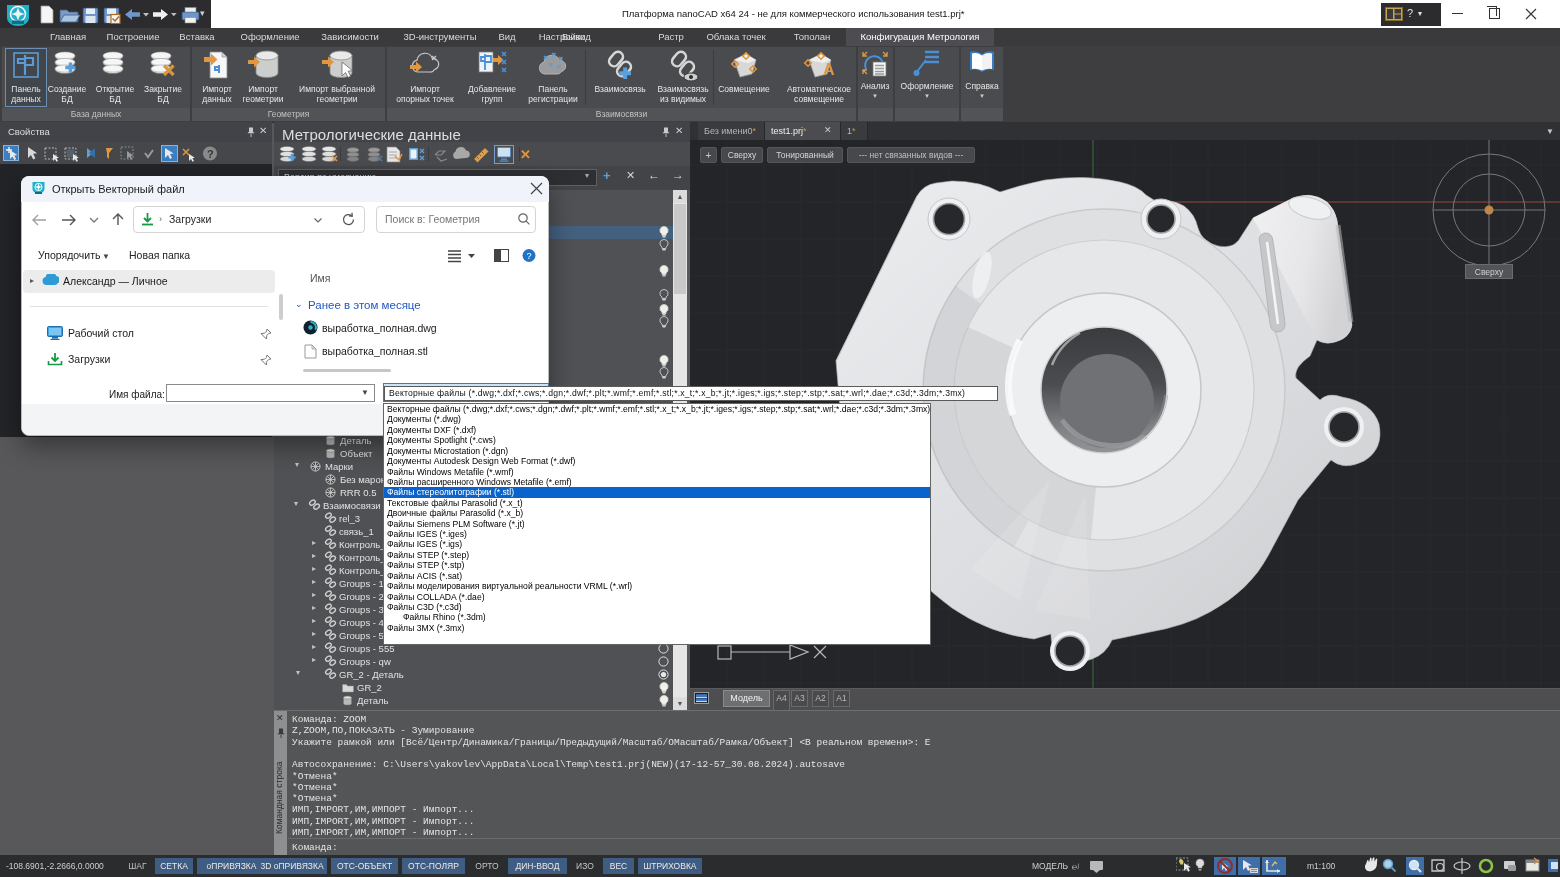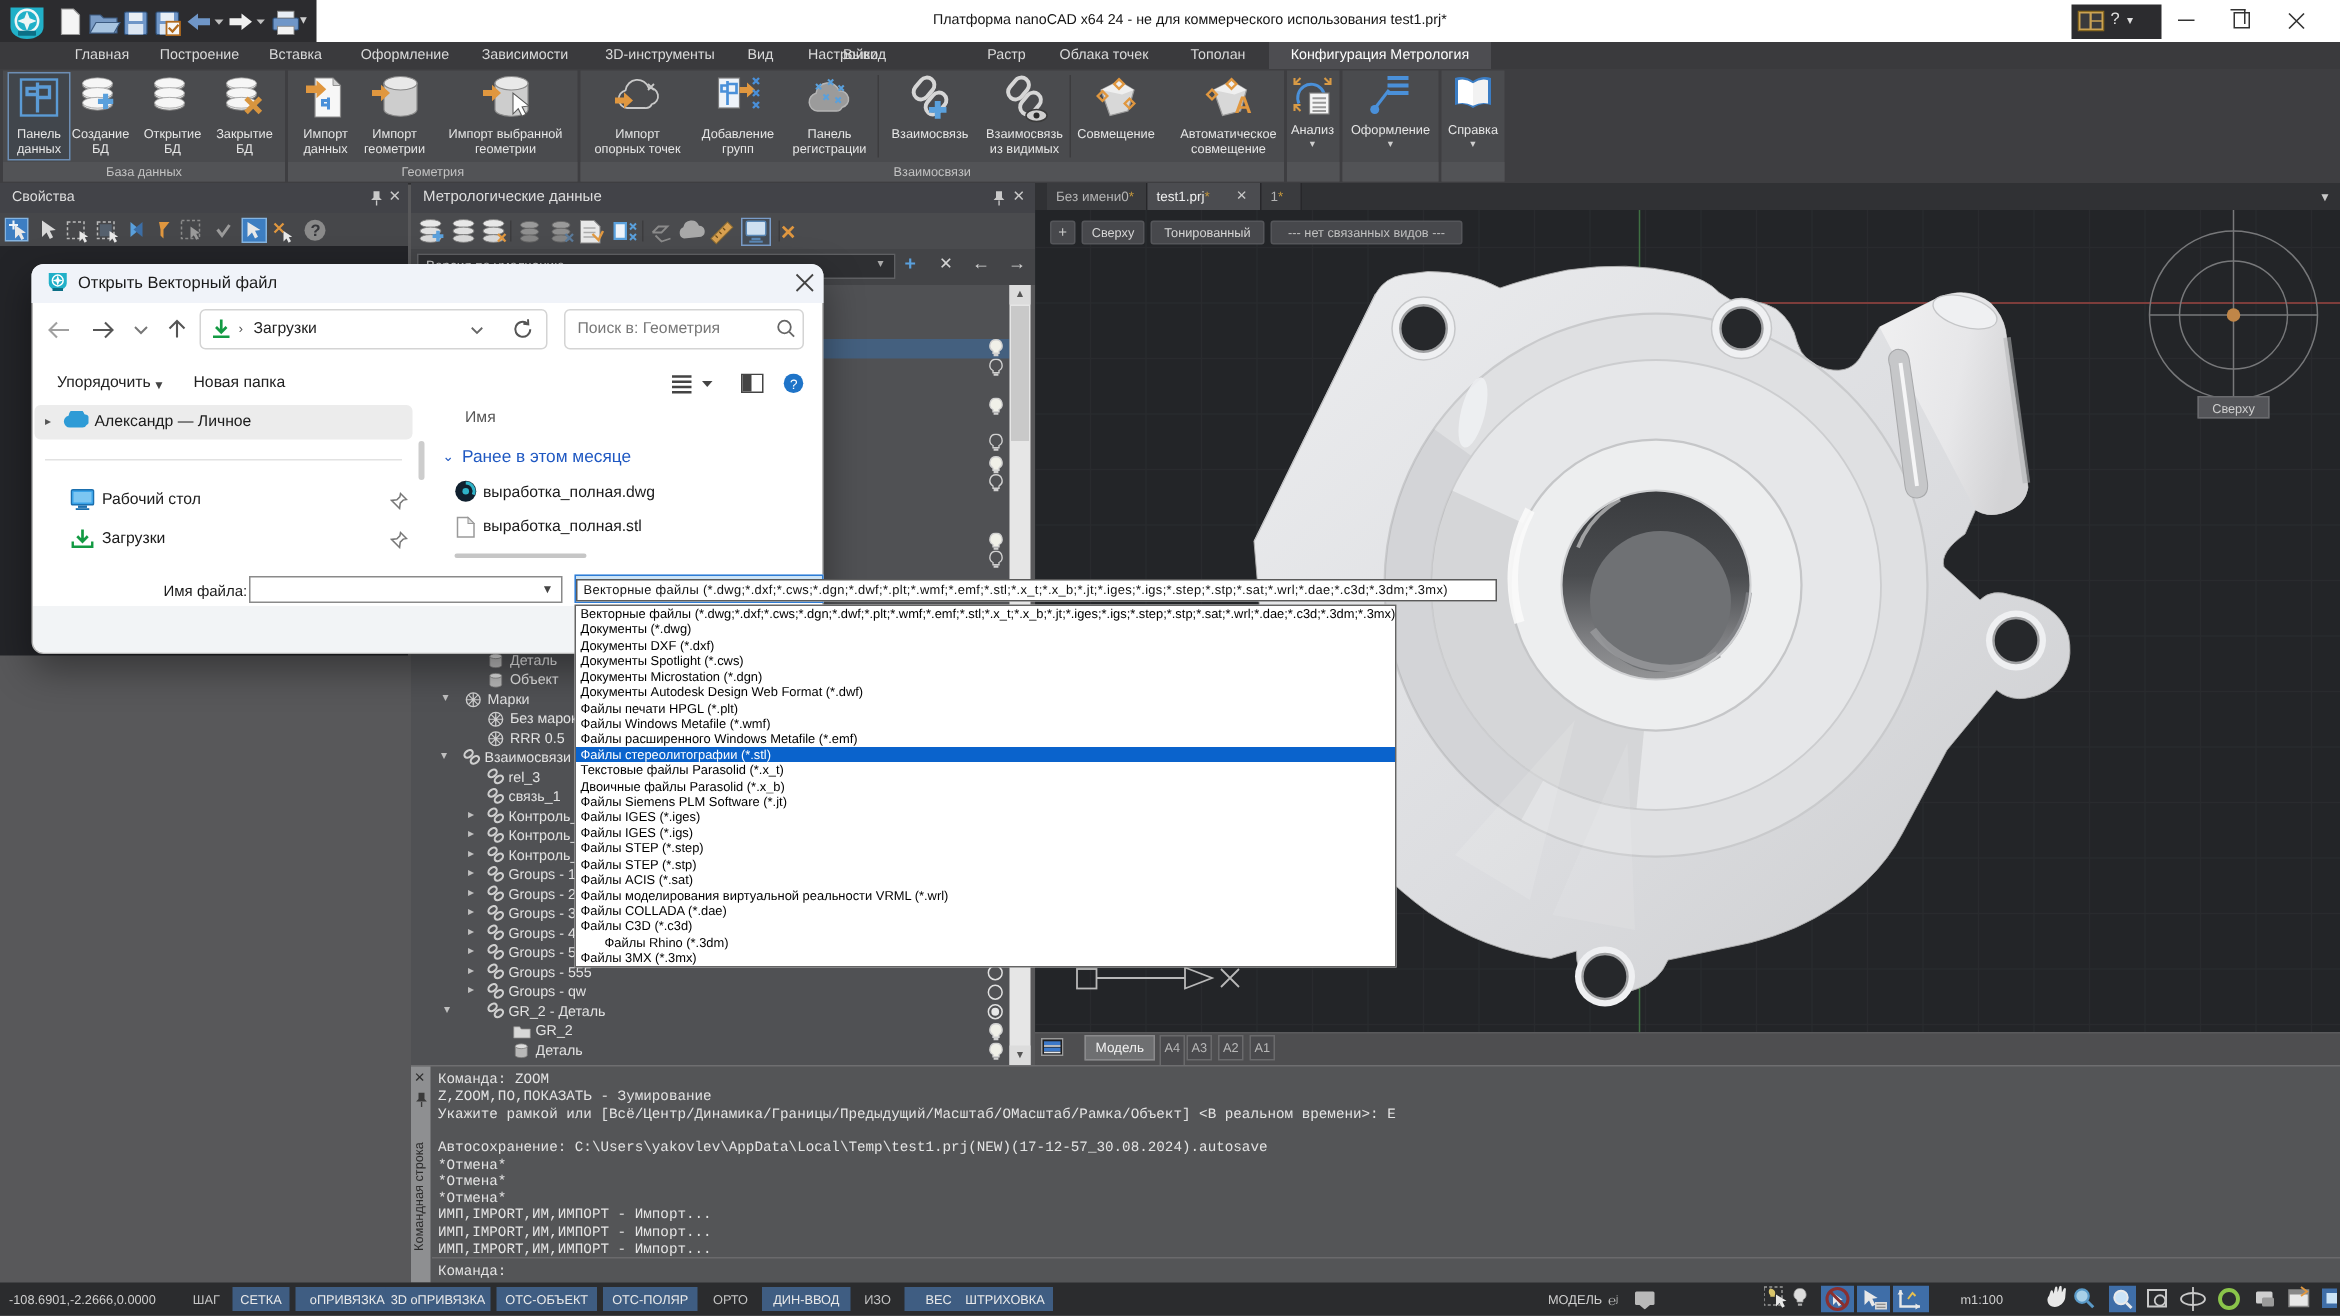--- a/index.html
+++ b/index.html
@@ -329,21 +329,21 @@
 <path d="M142 8 l3 4 l5 -7" fill="none" stroke="#9a9a9a" stroke-width="2"></path>
 <rect x="158.5" y="0.5" width="16" height="16" fill="#3d7ec2" stroke="#85b4e0"></rect>
 <path d="M162 3 l0 10 l3 -3 l2 4 l2 -1.1 l-2 -4 l3.6 -0.5 z" fill="#e8e8e8"></path>
 <path d="M180 4 l6 6 m0 -6 l-6 6" stroke="#e0973f" stroke-width="1.5"></path>
 <path d="M186 9 l0 7 l2 -2 l1.4 2.8 l1.6 -0.9 l-1.5 -2.7 l2.3 -0.4 z" fill="#e8e8e8"></path>
 <circle cx="207" cy="8.5" r="7" fill="#8a8a8a"></circle>
     <text x="204" y="12.5" font-size="11" fill="#35363a" font-family="Liberation Sans" font-weight="bold">?</text>
 </svg>
 <div class="a" style="left:0;top:164px;width:272px;height:273px;background:#232428;"></div>
 <div class="a" style="left:274px;top:122px;width:416px;height:20px;background:#424348;"></div>
-<div class="a" style="left:282px;top:126px;font-size:10px;color:#dedede;">Метрологические данные</div>
+<div class="a" style="left:282px;top:126px;font-size:15px;color:#dedede;">Метрологические данные</div>
 <div class="a" style="left:661px;top:127px;">
     <svg width="10" height="11" viewBox="0 0 10 11">
       <path d="M3 0.5 h4 v4.2 l1.6 1.6 h-7.2 L3 4.7 z" fill="#c9c9c9"></path>
       <rect x="4.6" y="6.6" width="0.9" height="3.4" fill="#c9c9c9"></rect>
     </svg>
   </div>
 <div class="a" style="left:675px;top:125px;font-size:10px;color:#c9c9c9;">✕</div>
 <div class="a" style="left:274px;top:142px;width:416px;height:24px;background:#4a4b4e;"></div>
 <svg class="a" style="left:278px;top:145px;" width="250" height="19" viewBox="0 0 250 19">
 <g>
@@ -751,21 +751,21 @@
 <div class="a" style="left:6px;top:861px;font-size:8.5px;color:#cfcfcf;">-108.6901,-2.2666,0.0000</div>
 <div class="a" style="left:125px;top:858px;width:25px;height:16px;color:#c4c4c4;font-size:8.5px;text-align:center;line-height:16px;">ШАГ</div>
 <div class="a" style="left:155px;top:858px;width:38px;height:16px;background:#3f5d82;color:#eaeaea;font-size:8.5px;text-align:center;line-height:16px;">СЕТКА</div>
 <div class="a" style="left:197px;top:858px;width:69px;height:16px;background:#3f5d82;color:#eaeaea;font-size:8.5px;text-align:center;line-height:16px;">оПРИВЯЗКА</div>
 <div class="a" style="left:257px;top:858px;width:70px;height:16px;background:#3f5d82;color:#eaeaea;font-size:8.5px;text-align:center;line-height:16px;">3D оПРИВЯЗКА</div>
 <div class="a" style="left:331px;top:858px;width:67px;height:16px;background:#3f5d82;color:#eaeaea;font-size:8.5px;text-align:center;line-height:16px;">ОТС-ОБЪЕКТ</div>
 <div class="a" style="left:402px;top:858px;width:63px;height:16px;background:#3f5d82;color:#eaeaea;font-size:8.5px;text-align:center;line-height:16px;">ОТС-ПОЛЯР</div>
 <div class="a" style="left:470px;top:858px;width:34px;height:16px;color:#c4c4c4;font-size:8.5px;text-align:center;line-height:16px;">ОРТО</div>
 <div class="a" style="left:508px;top:858px;width:59px;height:16px;background:#3f5d82;color:#eaeaea;font-size:8.5px;text-align:center;line-height:16px;">ДИН-ВВОД</div>
 <div class="a" style="left:571px;top:858px;width:28px;height:16px;color:#c4c4c4;font-size:8.5px;text-align:center;line-height:16px;">ИЗО</div>
-<div class="a" style="left:603px;top:858px;width:31px;height:16px;background:#3f5d82;color:#eaeaea;font-size:8.5px;line-height:16px;padding-left:14px;">ВЕС</div>
+<div class="a" style="left:603px;top:858px;width:31px;height:16px;background:#3f5d82;color:#eaeaea;font-size:8.5px;text-align:center;line-height:16px;">ВЕС</div>
 <div class="a" style="left:638px;top:858px;width:64px;height:16px;background:#3f5d82;color:#eaeaea;font-size:8.5px;text-align:center;line-height:16px;">ШТРИХОВКА</div>
 <div class="a" style="left:1032px;top:861px;font-size:8.5px;color:#cfcfcf;">МОДЕЛЬ</div>
 <svg class="a" style="left:1072px;top:859px;" width="34" height="14" viewBox="0 0 34 14">
 <text x="0" y="11" font-size="9" fill="#b9b9b9" font-family="Liberation Sans">℮ʲ</text>
 <rect x="18" y="2" width="13" height="9" rx="1" fill="#b9b9b9"></rect>
     <path d="M21 11 l3.5 3 l3.5 -3 z" fill="#b9b9b9"></path>
 </svg>
 <svg class="a" style="left:1176px;top:857px;" width="112" height="18" viewBox="0 0 112 18">
 <g>
 <rect x="0" y="1" width="12" height="12" fill="none" stroke="#9a9a9a" stroke-dasharray="2 1.5"></rect>
@@ -906,21 +906,20 @@
 <div class="a" style="left:361px;top:388px;font-size:8px;color:#444;">▼</div>
 <div class="a" style="left:383px;top:383px;width:166px;height:19px;background:#cce4f7;border:1px solid #2e7cd6;box-sizing:border-box;"></div>
 <div class="a ell" style="left:384px;top:386px;width:614px;height:15px;background:#ffffff;border:1px solid #5a5a5a;box-sizing:border-box;font-size:8.6px;color:#111;line-height:13px;padding-left:4px;letter-spacing:0.22px;">Векторные файлы (*.dwg;*.dxf;*.cws;*.dgn;*.dwf;*.plt;*.wmf;*.emf;*.stl;*.x_t;*.x_b;*.jt;*.iges;*.igs;*.step;*.stp;*.sat;*.wrl;*.dae;*.c3d;*.3dm;*.3mx)</div>
 <div class="a" style="left:383px;top:403px;width:548px;height:242px;background:#fff;border:1px solid #646464;box-sizing:border-box;font-size:8.6px;overflow:hidden;">
     <div class="ell" style="height:10.43px;line-height:10.4px;color:#000;padding-left:3px;">Векторные файлы (*.dwg;*.dxf;*.cws;*.dgn;*.dwf;*.plt;*.wmf;*.emf;*.stl;*.x_t;*.x_b;*.jt;*.iges;*.igs;*.step;*.stp;*.sat;*.wrl;*.dae;*.c3d;*.3dm;*.3mx)</div>
     <div class="ell" style="height:10.43px;line-height:10.4px;color:#000;padding-left:3px;">Документы (*.dwg)</div>
     <div class="ell" style="height:10.43px;line-height:10.4px;color:#000;padding-left:3px;">Документы DXF (*.dxf)</div>
     <div class="ell" style="height:10.43px;line-height:10.4px;color:#000;padding-left:3px;">Документы Spotlight (*.cws)</div>
     <div class="ell" style="height:10.43px;line-height:10.4px;color:#000;padding-left:3px;">Документы Microstation (*.dgn)</div>
     <div class="ell" style="height:10.43px;line-height:10.4px;color:#000;padding-left:3px;">Документы Autodesk Design Web Format (*.dwf)</div>
-    <div class="ell" style="height:10.43px;line-height:10.4px;color:#000;padding-left:3px;">Файлы печати HPGL (*.plt)</div>
     <div class="ell" style="height:10.43px;line-height:10.4px;color:#000;padding-left:3px;">Файлы Windows Metafile (*.wmf)</div>
     <div class="ell" style="height:10.43px;line-height:10.4px;color:#000;padding-left:3px;">Файлы расширенного Windows Metafile (*.emf)</div>
     <div class="ell" style="height:10.43px;line-height:10.4px;background:#0a63cc;color:#fff;padding-left:3px;">Файлы стереолитографии (*.stl)</div>
     <div class="ell" style="height:10.43px;line-height:10.4px;color:#000;padding-left:3px;">Текстовые файлы Parasolid (*.x_t)</div>
     <div class="ell" style="height:10.43px;line-height:10.4px;color:#000;padding-left:3px;">Двоичные файлы Parasolid (*.x_b)</div>
     <div class="ell" style="height:10.43px;line-height:10.4px;color:#000;padding-left:3px;">Файлы Siemens PLM Software (*.jt)</div>
     <div class="ell" style="height:10.43px;line-height:10.4px;color:#000;padding-left:3px;">Файлы IGES (*.iges)</div>
     <div class="ell" style="height:10.43px;line-height:10.4px;color:#000;padding-left:3px;">Файлы IGES (*.igs)</div>
     <div class="ell" style="height:10.43px;line-height:10.4px;color:#000;padding-left:3px;">Файлы STEP (*.step)</div>
     <div class="ell" style="height:10.43px;line-height:10.4px;color:#000;padding-left:3px;">Файлы STEP (*.stp)</div>

